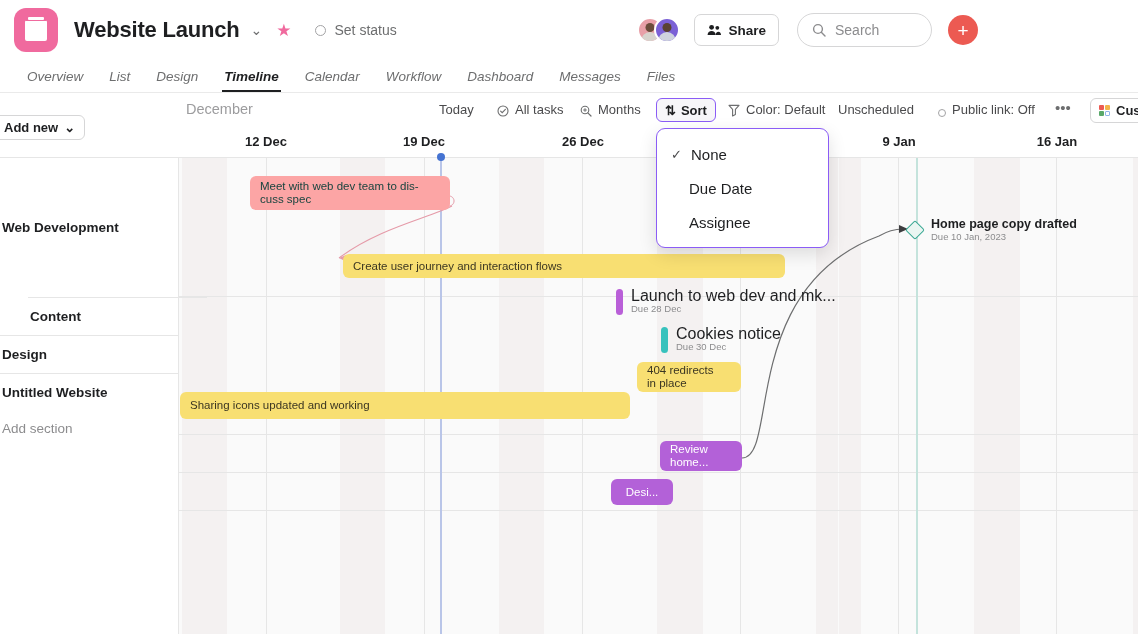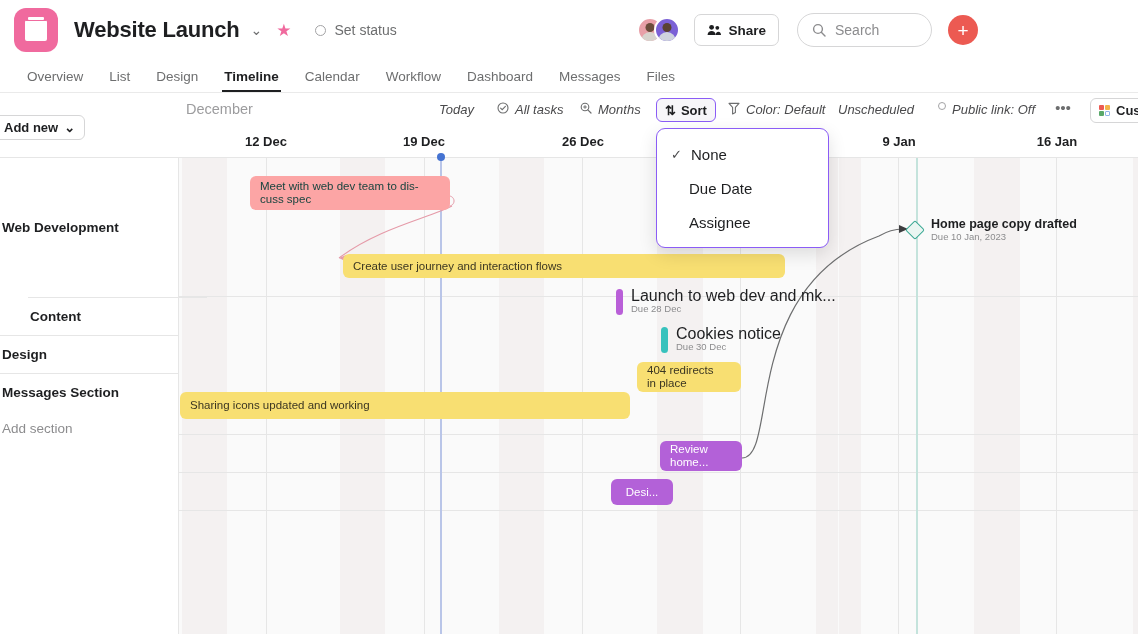--- a/index.html
+++ b/index.html
@@ -86,42 +86,42 @@
     font-size:19px;font-weight:300; cursor:pointer; line-height:1;
   }
 
   
   .tabs{
     position:absolute;left:0;top:60px;width:1138px;height:32px;
     display:flex;align-items:flex-end;gap:0;padding-left:14px;
   }
   .tab{
     font-size:13.5px;color:#6d6e6f;padding:0 13px 8px 13px;cursor:pointer;
-    position:relative; white-space:nowrap;
+    position:relative; white-space:nowrap;font-style:italic;
   }
   .tab.active{ color:#1e1f21; font-weight:700; }
   .tab.active:after{
     content:"";position:absolute;left:11px;right:11px;bottom:0;height:2.5px;background:#1e1f21;
   }
   .hdr-rule{
     position:absolute;left:0;top:92px;width:1138px;height:1px;background:#eaeaea;
   }
   .addnew{
     position:absolute;left:-6px;top:115px;height:25px;
     border:1px solid #d6d6d7;border-radius:6px;background:#fff;
     display:flex;align-items:center;gap:6px;padding:0 9px;
     font-size:13px;font-weight:600;color:#1e1f21;cursor:pointer;white-space:nowrap;
     z-index:7;
   }
   .tb-month{
     position:absolute;left:186px;top:101px;font-size:14.5px;color:#9c9c9e;
   }
   .tb-item{
-    position:absolute;top:102px;display:flex;align-items:flex-start;gap:6px;
-    font-size:13px;color:#4a4a4c;cursor:pointer;white-space:nowrap;font-style:italic;
+    position:absolute;top:102px;display:flex;align-items:flex-end;gap:6px;
+    font-size:13px;color:#4a4a4c;cursor:pointer;white-space:nowrap;
   }
   .tb-sort{
     position:absolute;left:656px;top:98px;height:24px;
     border:1.5px solid #8b5cf6;border-radius:6px;background:#f7f6f9;
     display:flex;align-items:center;gap:5px;padding:0 8px;
     font-size:13px;font-weight:700;color:#1e1f21;cursor:pointer;z-index:9;
   }
   .tb-custom{
     position:absolute;left:1090px;top:98px;height:25px;
     border:1px solid #d6d6d7;border-radius:6px;background:#fff;
@@ -346,21 +346,21 @@
     <div class="date-lbl" style="left: 583px;">26 Dec</div>
     <div class="date-lbl" style="left: 741px;">2 Jan</div>
     <div class="date-lbl" style="left: 899px;">9 Jan</div>
     <div class="date-lbl" style="left: 1057px;">16 Jan</div>
   </div>
 
 <div class="leftcol" id="leftcol">
     <div class="sec-row" style="top: 0px; height: 138px;">Web Development</div>
     <div class="sec-row" style="top: 139px; height: 38px; border-top: 1px solid rgb(230, 230, 230); margin-left: 28px;">Content</div>
     <div class="sec-row" style="top: 177px; height: 38px; border-top: 1px solid rgb(230, 230, 230);">Design</div>
-    <div class="sec-row" style="top: 215px; height: 38px; border-top: 1px solid rgb(230, 230, 230);">Messages Section</div>
+    <div class="sec-row" style="top: 215px; height: 38px; border-top: 1px solid rgb(230, 230, 230);">Untitled Website</div>
     <div class="sec-row muted" style="top: 253px; height: 34px;">Add section</div>
   </div>
 
 <div class="grid">
   <div id="bands">
       <div class="colband" style="left: -20px; width: 22.65px; background: rgb(250, 250, 250);"></div>
       <div class="colband" style="left: 2.65px; width: 22.65px; background: rgb(244, 241, 241);"></div>
       <div class="colband" style="left: 25.3px; width: 22.65px; background: rgb(244, 241, 241);"></div>
       <div class="colband" style="left: 47.95px; width: 22.65px; background: rgb(250, 250, 250);"></div>
       <div class="colband" style="left: 70.6px; width: 22.65px; background: rgb(250, 250, 250);"></div>

